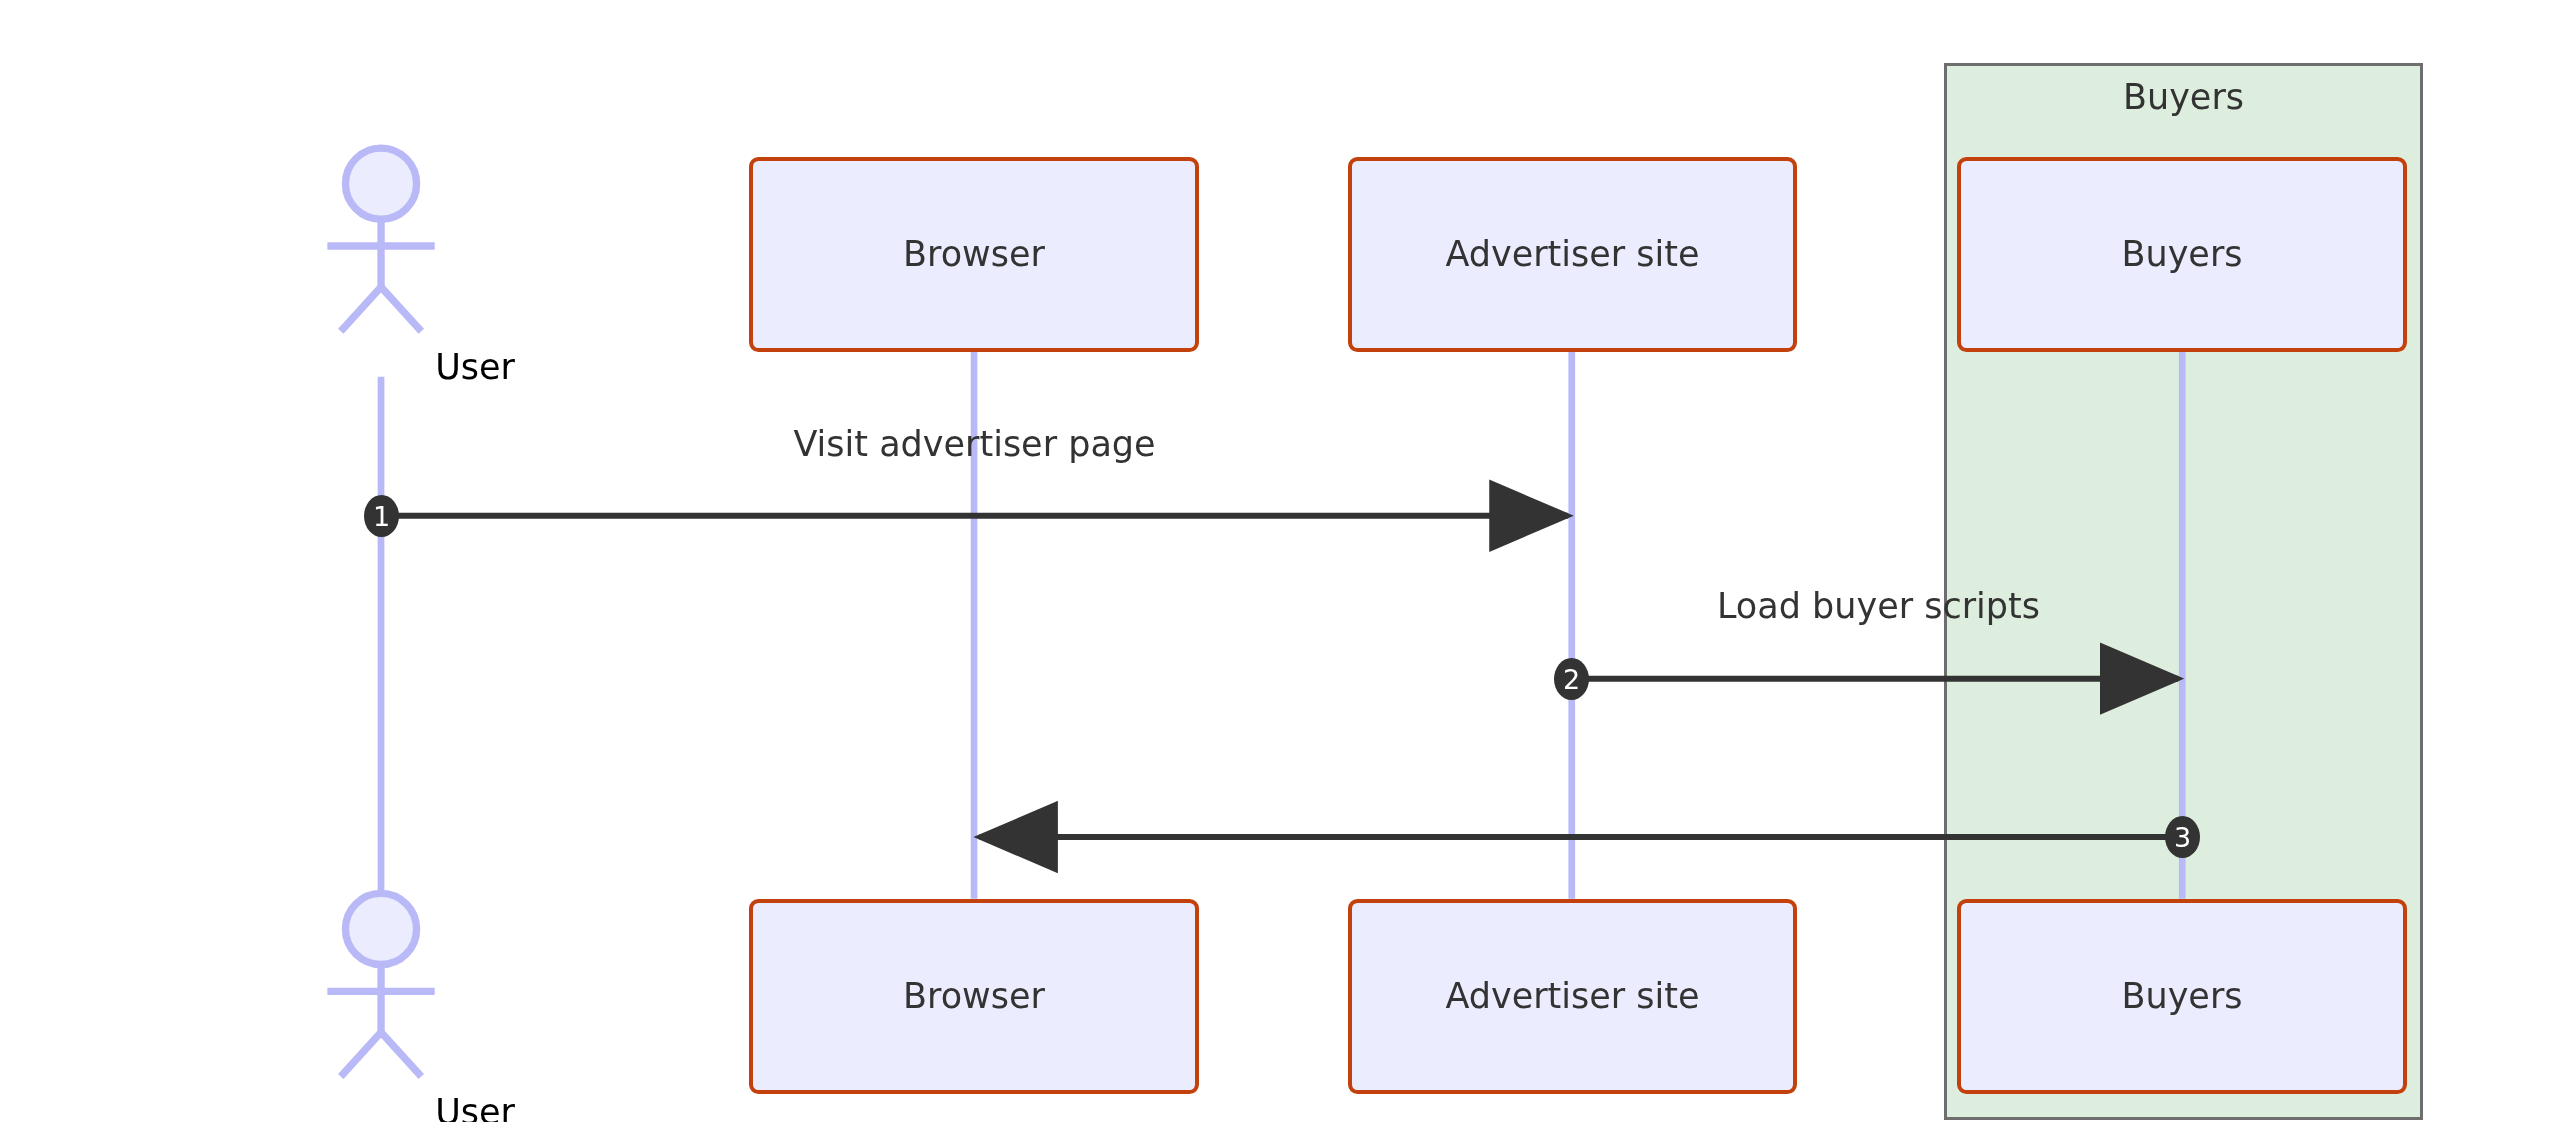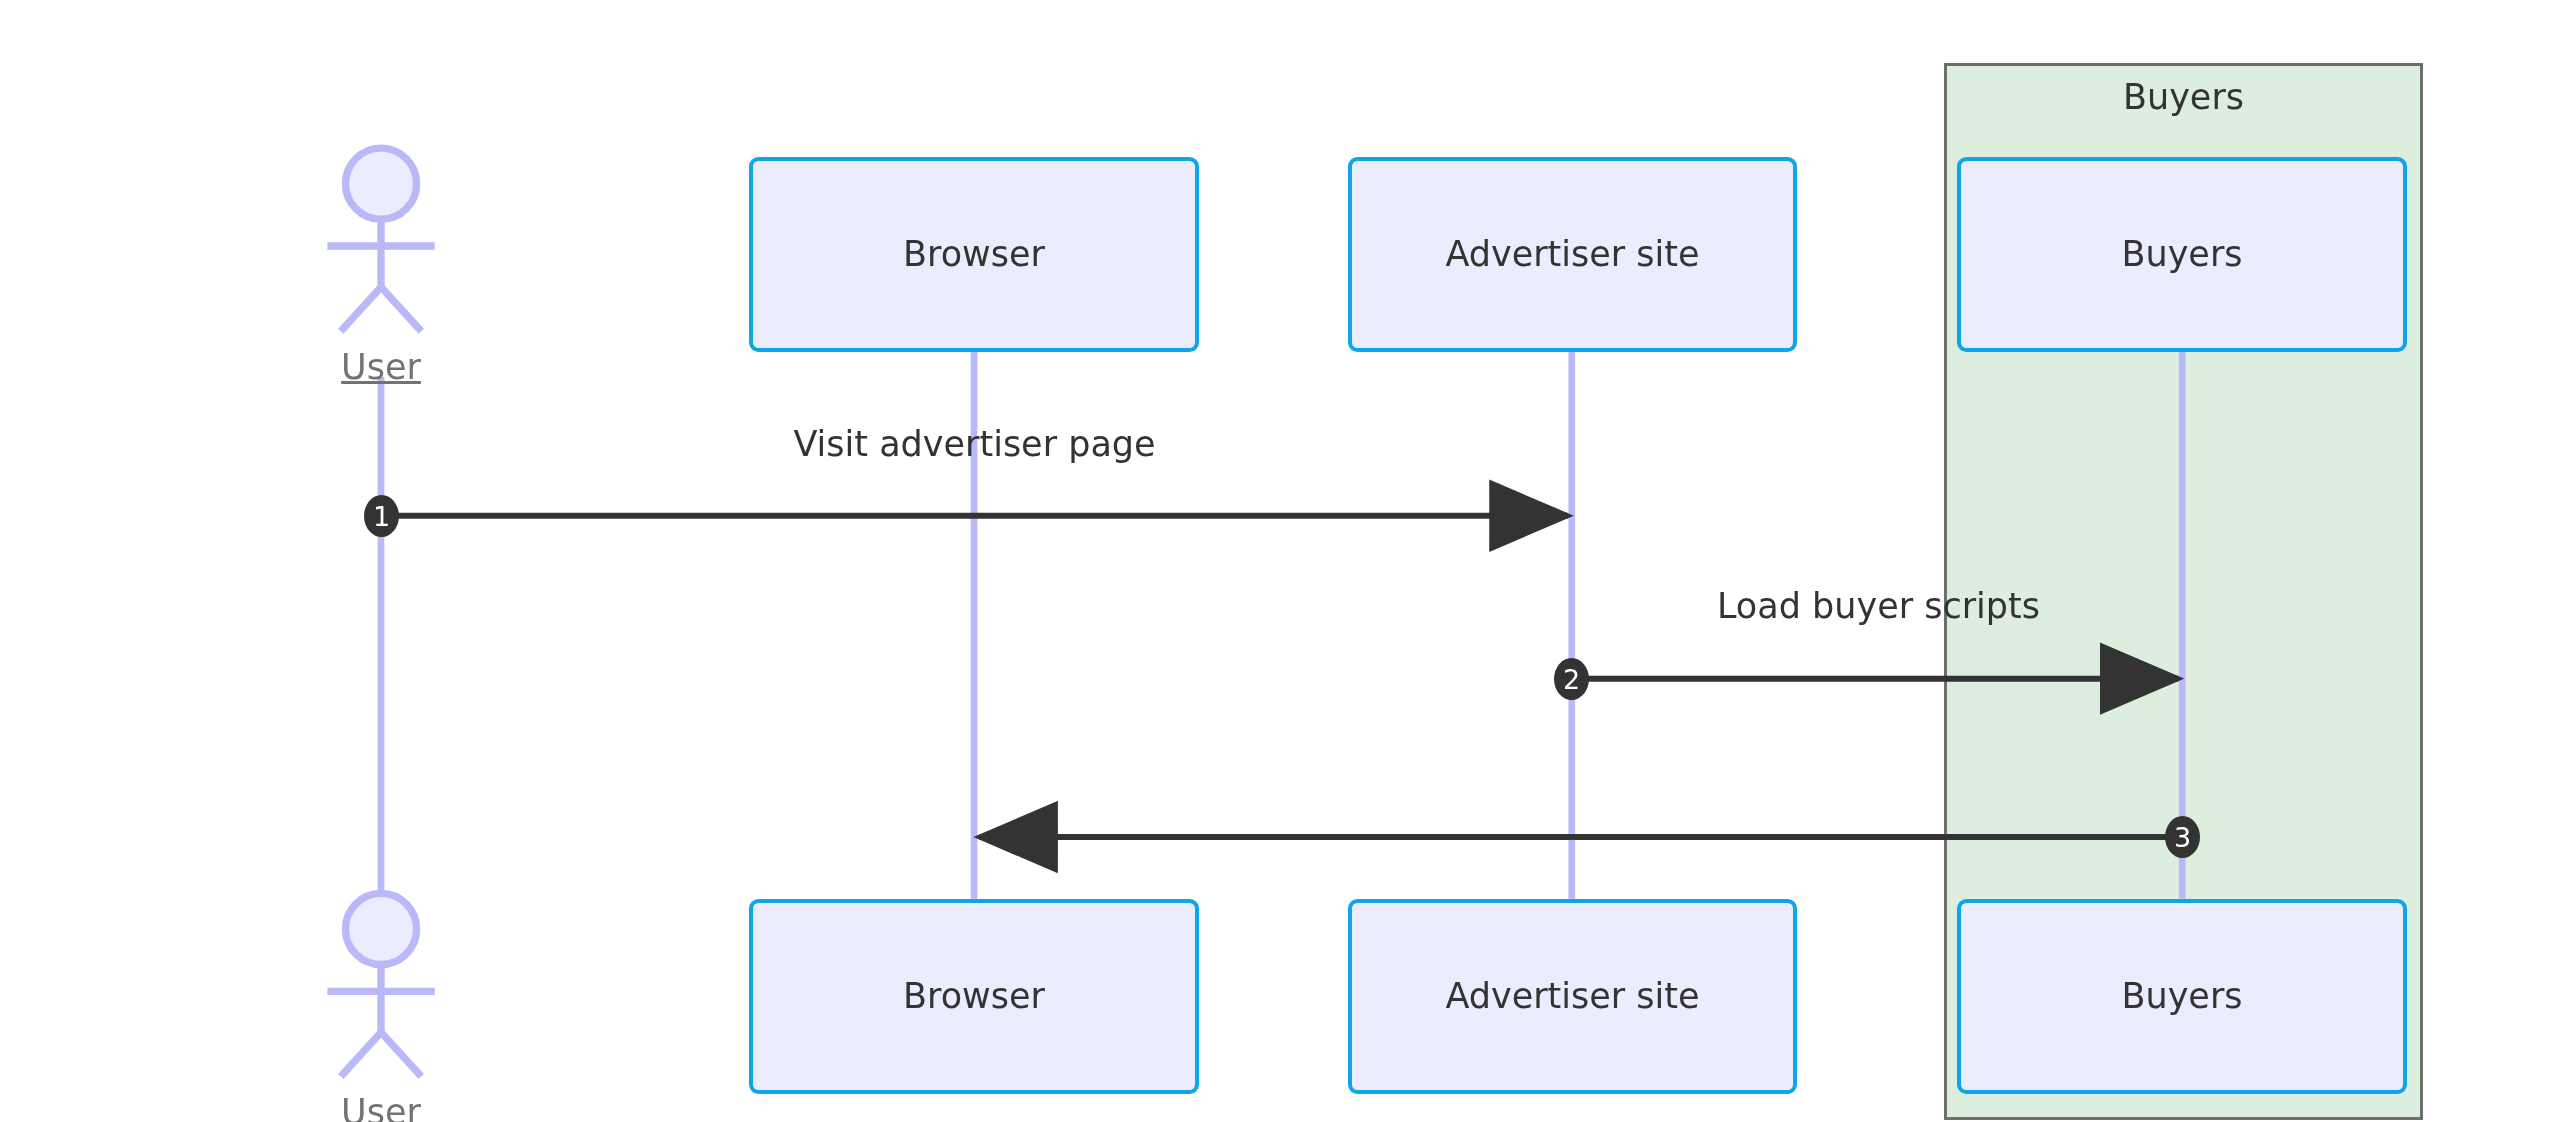--- a/index.html
+++ b/index.html
@@ -36,42 +36,41 @@
     color: #333333;
     font-size: 35px;
     line-height: 1;
     white-space: nowrap;
   }
 
   
   .participant {
     box-sizing: border-box;
     background: #ECECFF;
-    border: 4px solid #0ea5e9;
+    border: 4px solid #c2410c;
     border-radius: 9.4px;
     display: flex;
     align-items: center;
     justify-content: center;
   }
   .participant-label {
     color: #333333;
     font-size: 35px;
     line-height: 1;
     white-space: nowrap;
   }
 
   
   .actor-label {
     position: absolute;
-    text-align: center;
-    color: #737373;
+    text-align: right;
+    color: #000000;
     font-size: 35px;
     line-height: 1;
     white-space: nowrap;
-    text-decoration: underline;
   }
 
   
   .msg-label {
     position: absolute;
     text-align: center;
     color: #333333;
     font-size: 35px;
     line-height: 1;
     white-space: nowrap;

